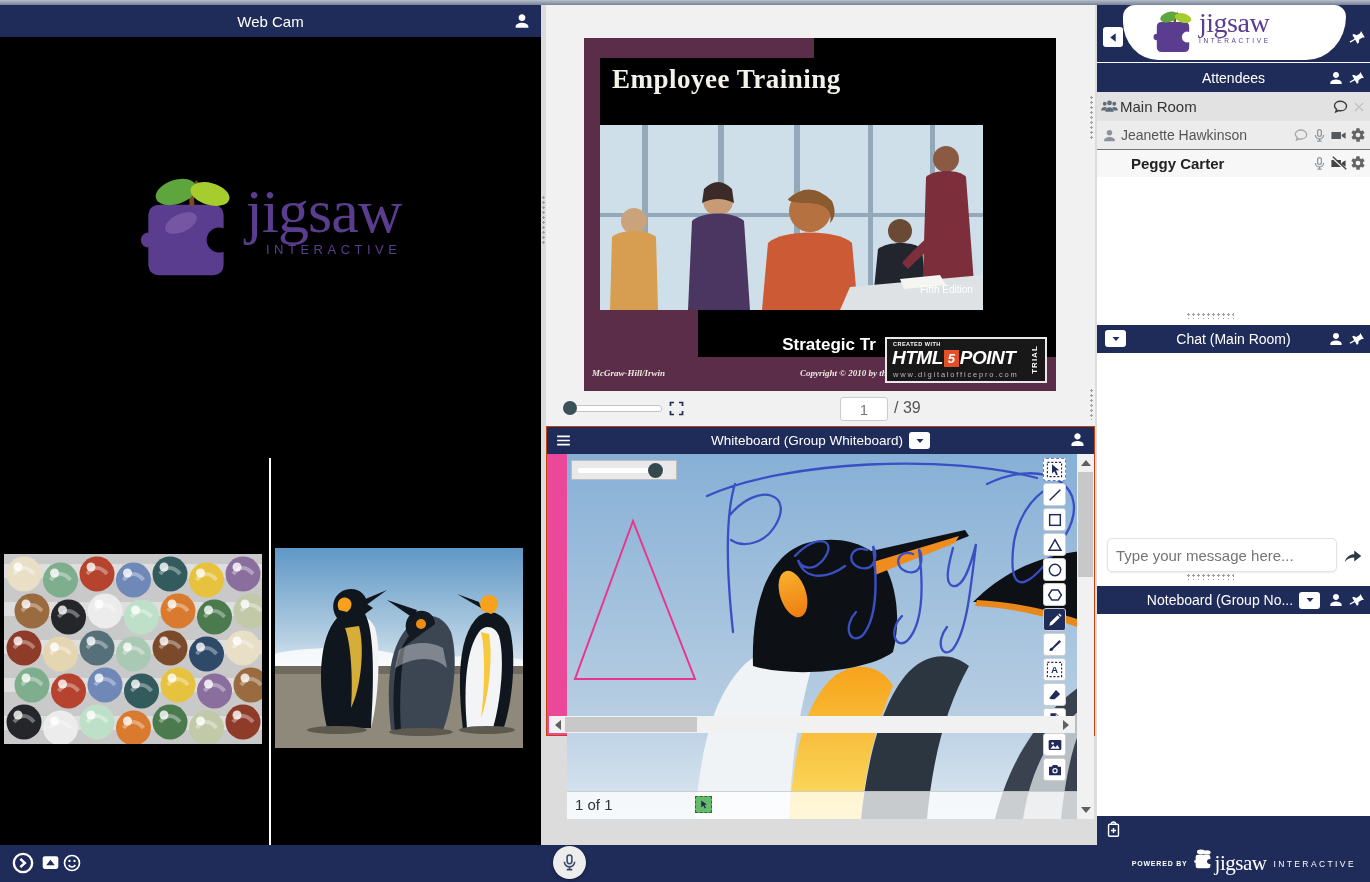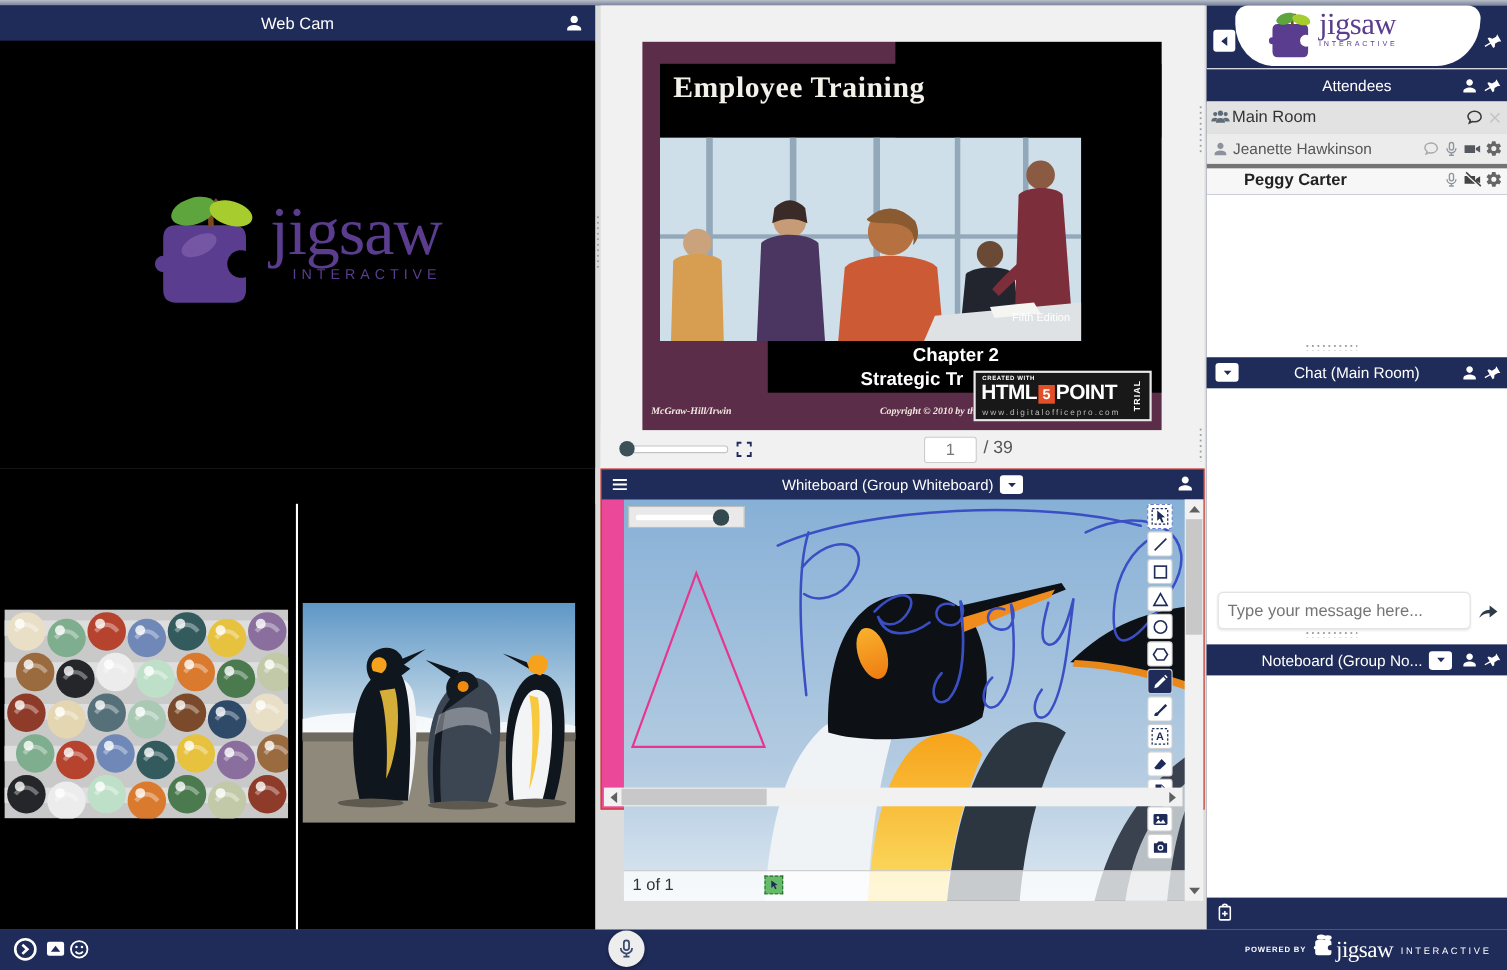--- a/index.html
+++ b/index.html
@@ -15,21 +15,21 @@
   .wic svg{display:block;}
   .drop-box{width:21px;height:17px;background:#fff;border-radius:3px;color:#1f2b58;
             display:flex;align-items:center;justify-content:center;}
   .drop-box svg{display:block;}
   
   .tool-btn{width:23px;height:23px;background:#fff;border:1px solid #cfcfcf;border-radius:3px;
             color:#1f2b58;display:flex;align-items:center;justify-content:center;margin-bottom:2px;
             box-sizing:border-box;}
   .tool-btn svg{display:block;}
   
-  .att-row{position:absolute;left:0;right:0;display:flex;align-items:center;border-bottom:4px solid #737373;}
+  .att-row{position:absolute;left:0;right:0;display:flex;align-items:center;border-bottom:1px solid #737373;}
   .row-ics{margin-left:auto;display:flex;align-items:center;gap:3px;padding-right:4px;}
   .dots{background-image:radial-gradient(#9aa0a6 1px,transparent 1.3px);background-size:5px 5px;}
   .scroll{background:#f1f1f1;}
   .thumb{background:#c8c8c8;position:absolute;}
   .arr{width:0;height:0;position:absolute;}
   .serif{font-family:"Liberation Serif",serif;}
   input{outline:none;}
 </style>
 </head>
 <body>
@@ -392,28 +392,27 @@
 
         <circle cx="346" cy="34" r="13" fill="#8a5a42"></circle>
           <path d="M326 52 C334 44 360 44 366 52 L376 185 L322 185 Z" fill="#7c2f3a"></path>
         <path d="M330 110 q-18 16 -28 28 l6 6 q14 -14 26 -24z" fill="#7c2f3a"></path>
 
         <path d="M250 162 L383 150 L383 185 L240 185 Z" fill="#dfe2e4"></path>
           <path d="M300 154 l40 -4 6 10 -42 4z" fill="#f5f5f2"></path>
       </svg>
       <div class="abs" style="left:336px;top:246px;color:#fff;font-size:10px;">Fifth Edition</div>
       <div class="abs" style="left:114px;top:272px;right:0;height:47px;background:#000;"></div>
-      <div class="abs" style="left:150px;top:275px;width:270px;text-align:center;color:#fff;font-size:17px;font-weight:bold;">Chapter 2</div>
       <div class="abs" style="left:110px;top:297px;width:270px;text-align:center;color:#fff;font-size:17px;font-weight:bold;">Strategic Tr</div>
       <div class="abs serif" style="left:8px;top:330px;color:#efe9e0;font-size:9px;font-style:italic;font-weight:bold;">McGraw-Hill/Irwin</div>
       <div class="abs serif" style="left:216px;top:330px;color:#efe9e0;font-size:9px;font-style:italic;font-weight:bold;">Copyright © 2010 by the Mc</div>
 
       <div class="abs" style="left:301px;top:299px;width:162px;height:46px;background:#181818;border:2px solid #e8e8e8;box-sizing:border-box;">
         <div class="abs" style="left:6px;top:2px;color:#fff;font-size:5.5px;font-weight:bold;letter-spacing:.5px;">CREATED WITH</div>
-        <div class="abs" style="left:5px;top:8px;display:flex;align-items:center;">
+        <div class="abs" style="left:5px;top:8px;display:flex;align-items:center;font-style:italic;">
           <span style="color:#fff;font-size:19px;font-weight:bold;letter-spacing:-.5px;">HTML</span>
           <span style="display:inline-flex;align-items:center;justify-content:center;width:15px;height:17px;background:#e34f26;color:#fff;font-size:13px;font-weight:bold;margin:0 1px;">5</span>
           <span style="color:#fff;font-size:19px;font-weight:bold;letter-spacing:-.5px;">POINT</span>
         </div>
         <div class="abs" style="left:6px;top:31px;color:#b9b9b9;font-size:7.5px;letter-spacing:1.8px;">www.digitalofficepro.com</div>
         <div class="abs" style="right:-4px;top:16px;color:#fff;font-size:8px;font-weight:bold;transform:rotate(-90deg);letter-spacing:1px;">TRIAL</div>
       </div>
     </div>
 
     <div class="abs" style="left:0;right:0;bottom:0;height:34px;background:#f1f1f1;">

